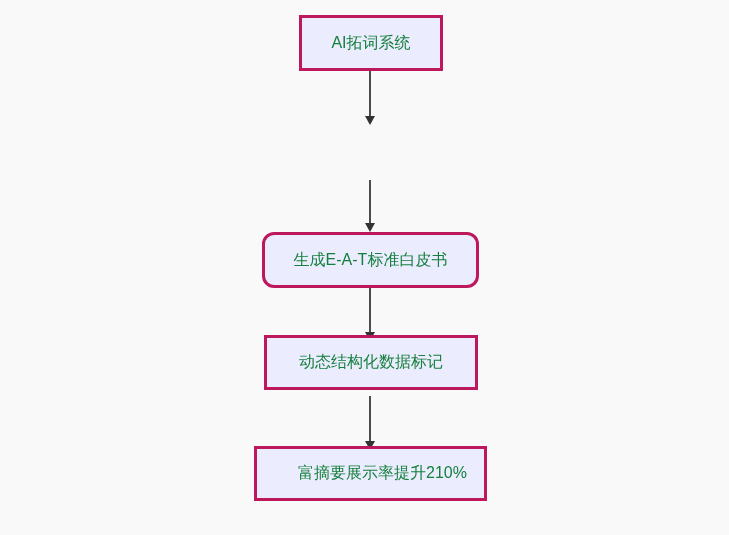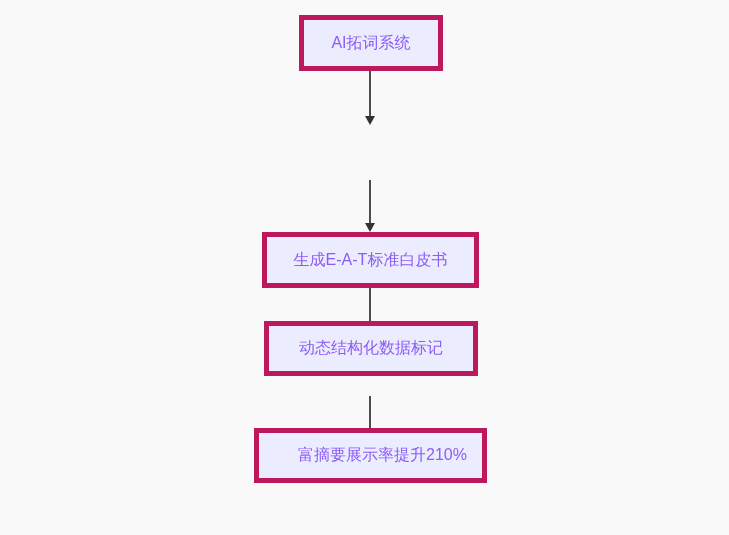--- a/index.html
+++ b/index.html
@@ -14,35 +14,35 @@
   .canvas {
     position: relative;
     width: 729px;
     height: 535px;
     background: #f9f9f9;
   }
   .node {
     position: absolute;
     box-sizing: border-box;
     background: #ECECFF;
-    border: 5px solid #be185d;
-    color: #8b5cf6;
+    border: 3px solid #be185d;
+    color: #15803d;
     font-size: 16px;
     display: flex;
     align-items: center;
     justify-content: center;
     text-align: center;
     white-space: nowrap;
   }
   
   .n0 { left: 299px; top: 15px;  width: 144px; height: 56px; }
   .n1 { left: 276px; top: 125px; width: 189px; height: 55px; }
-  .n2 { left: 262px; top: 232px; width: 217px; height: 56px; }
-  .n3 { left: 264px; top: 321px; width: 214px; height: 55px; }
-  .n4 { left: 254px; top: 428px; width: 233px; height: 55px; padding-left: 24px; }
+  .n2 { left: 262px; top: 232px; width: 217px; height: 56px; border-radius: 12px; }
+  .n3 { left: 264px; top: 335px; width: 214px; height: 55px; }
+  .n4 { left: 254px; top: 446px; width: 233px; height: 55px; padding-left: 24px; }
 
   .edge {
     position: absolute;
     left: 363px;   
     width: 14px;
   }
   .e0 { top: 71px;  height: 54px; }
   .e1 { top: 180px; height: 52px; }
   .e2 { top: 288px; height: 53px; }
   .e3 { top: 396px; height: 54px; }

